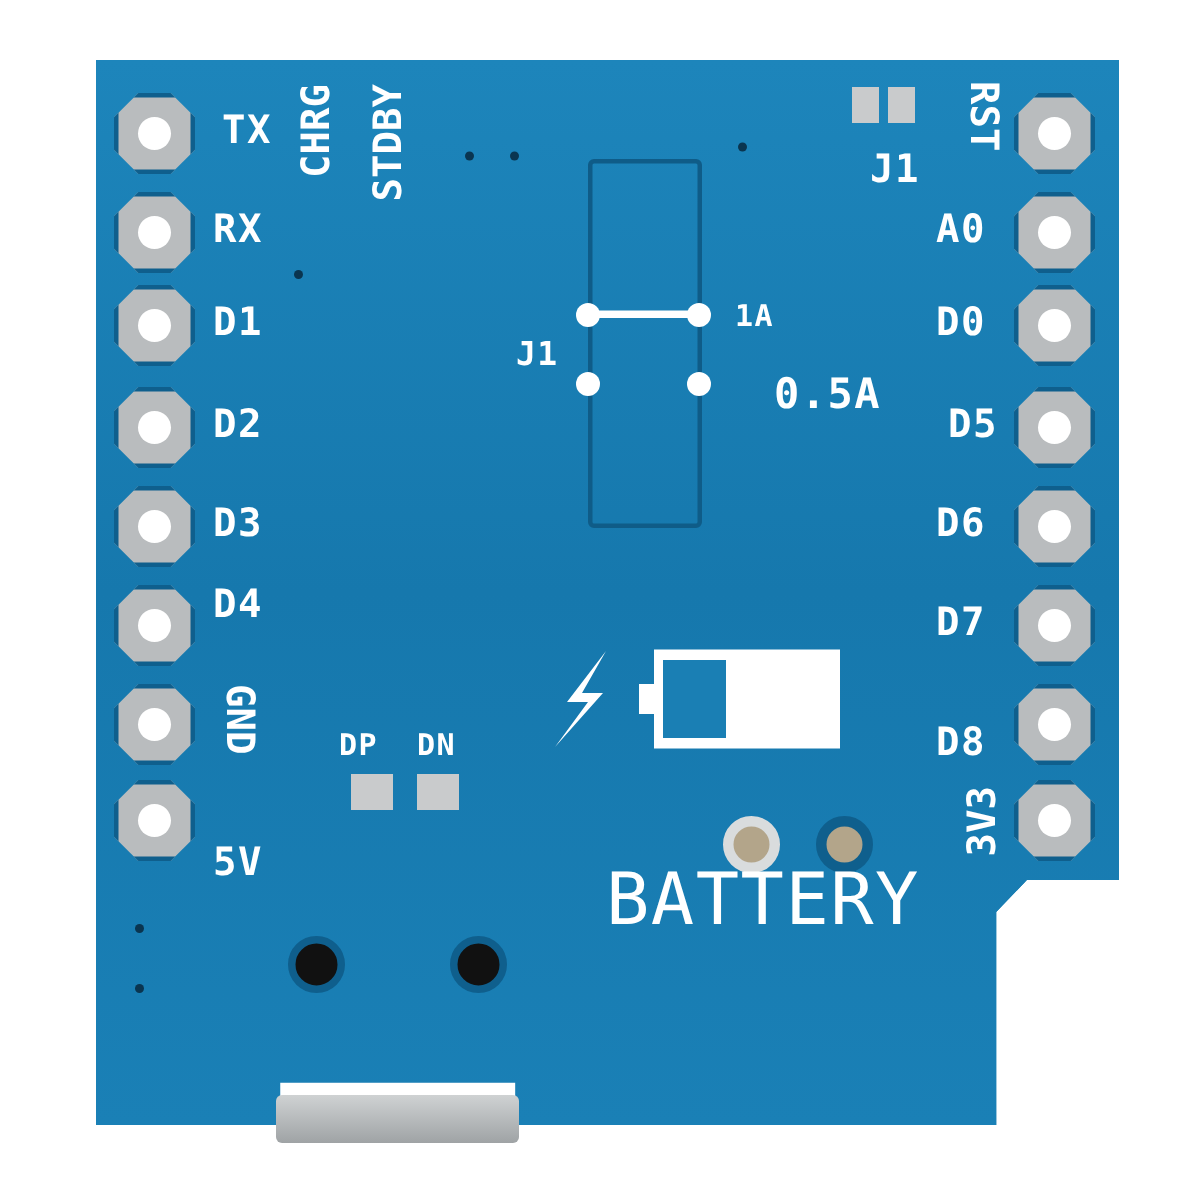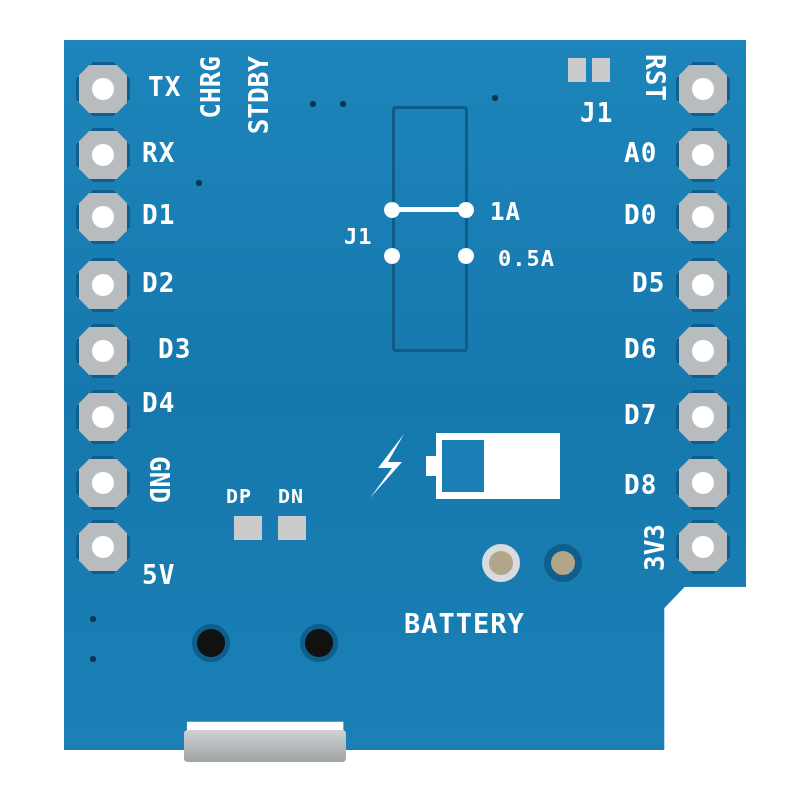--- a/index.html
+++ b/index.html
@@ -34,78 +34,78 @@
   <div class="pad" style="left:76px;top:190px"></div>
   <div class="pad" style="left:76px;top:258px"></div>
   <div class="pad" style="left:76px;top:324px"></div>
   <div class="pad" style="left:76px;top:390px"></div>
   <div class="pad" style="left:76px;top:456px"></div>
   <div class="pad" style="left:76px;top:520px"></div>
   <span class="lbl" style="left:148px;top:72px">TX</span>
   <span class="lbl" style="left:142px;top:138px">RX</span>
   <span class="lbl" style="left:142px;top:200px">D1</span>
   <span class="lbl" style="left:142px;top:268px">D2</span>
-  <span class="lbl" style="left:158px;top:334px">D3</span>
+  <span class="lbl" style="left:142px;top:334px">D3</span>
   <span class="lbl" style="left:142px;top:388px">D4</span>
   <span class="vlbl" style="left:144px;top:456px">GND</span>
   <span class="lbl" style="left:142px;top:560px">5V</span>
 </div>
 
 <div>
   <div class="pad" style="left:676px;top:62px"></div>
   <div class="pad" style="left:676px;top:128px"></div>
   <div class="pad" style="left:676px;top:190px"></div>
   <div class="pad" style="left:676px;top:258px"></div>
   <div class="pad" style="left:676px;top:324px"></div>
   <div class="pad" style="left:676px;top:390px"></div>
   <div class="pad" style="left:676px;top:456px"></div>
   <div class="pad" style="left:676px;top:520px"></div>
   <span class="vlbl" style="left:640px;top:54px;transform:rotate(0deg)">RST</span>
   <span class="lbl" style="left:624px;top:138px">A0</span>
   <span class="lbl" style="left:624px;top:200px">D0</span>
   <span class="lbl" style="left:632px;top:268px">D5</span>
   <span class="lbl" style="left:624px;top:334px">D6</span>
   <span class="lbl" style="left:624px;top:400px">D7</span>
-  <span class="lbl" style="left:624px;top:470px">D8</span>
+  <span class="lbl" style="left:624px;top:480px">D8</span>
   <span class="vlbl" style="left:640px;top:524px;transform:rotate(180deg)">3V3</span>
 </div>
 
 <span class="vlbl" style="left:196px;top:56px;transform:rotate(180deg)">CHRG</span>
 <span class="vlbl" style="left:244px;top:56px;transform:rotate(180deg)">STDBY</span>
 <div class="smd" style="left:568px;top:58px;width:18px;height:24px"></div>
 <div class="smd" style="left:592px;top:58px;width:18px;height:24px"></div>
 <span class="lbl" style="left:580px;top:98px">J1</span>
 
 <div class="jrect"></div>
 <div class="dot" style="left:384px;top:202px"></div>
 <div class="dot" style="left:458px;top:202px"></div>
 <div style="position:absolute;left:392px;top:207px;width:72px;height:5px;background:#fff"></div>
 <div class="dot" style="left:384px;top:248px"></div>
 <div class="dot" style="left:458px;top:248px"></div>
 <span class="lbl" style="left:344px;top:224px;font-size:22px">J1</span>
-<span class="lbl" style="left:490px;top:198px;font-size:24px">1A</span>
-<span class="lbl" style="left:498px;top:246px;font-size:22px">0.5A</span>
+<span class="lbl" style="left:490px;top:198px;font-size:20px">1A</span>
+<span class="lbl" style="left:516px;top:246px;font-size:28px">0.5A</span>
 
 <div>
   <svg style="position:absolute;left:356px;top:428px" width="210" height="76">
     <polygon points="48,6 22,40 36,40 14,70 46,34 32,34" fill="#fff"></polygon>
     <rect x="80" y="5" width="124" height="66" fill="#fff"></rect>
     <rect x="86" y="12" width="42" height="52" fill="#1a7fb4"></rect>
     <rect x="70" y="28" width="12" height="20" fill="#fff"></rect>
   </svg>
 </div>
 
 <span class="lbl" style="left:226px;top:484px;font-size:20px">DP</span>
 <span class="lbl" style="left:278px;top:484px;font-size:20px">DN</span>
 <div class="smd" style="left:234px;top:516px;width:28px;height:24px"></div>
 <div class="smd" style="left:278px;top:516px;width:28px;height:24px"></div>
 
 <div class="bat-pad" style="left:482px;top:544px"></div>
 <div class="bat-pad" style="left:544px;top:544px;border-color:#0f5f8d"></div>
-<span class="lbl" style="left:404px;top:608px;font-size:27px;font-weight:bold">BATTERY</span>
+<span class="lbl" style="left:404px;top:572px;font-size:48px;font-weight:normal">BATTERY</span>
 
 <div class="hole" style="left:192px;top:624px"></div>
 <div class="hole" style="left:300px;top:624px"></div>
 
 <div class="via" style="left:310px;top:101px"></div>
 <div class="via" style="left:340px;top:101px"></div>
 <div class="via" style="left:492px;top:95px"></div>
 <div class="via" style="left:196px;top:180px"></div>
 <div class="via" style="left:90px;top:616px"></div>
 <div class="via" style="left:90px;top:656px"></div>

